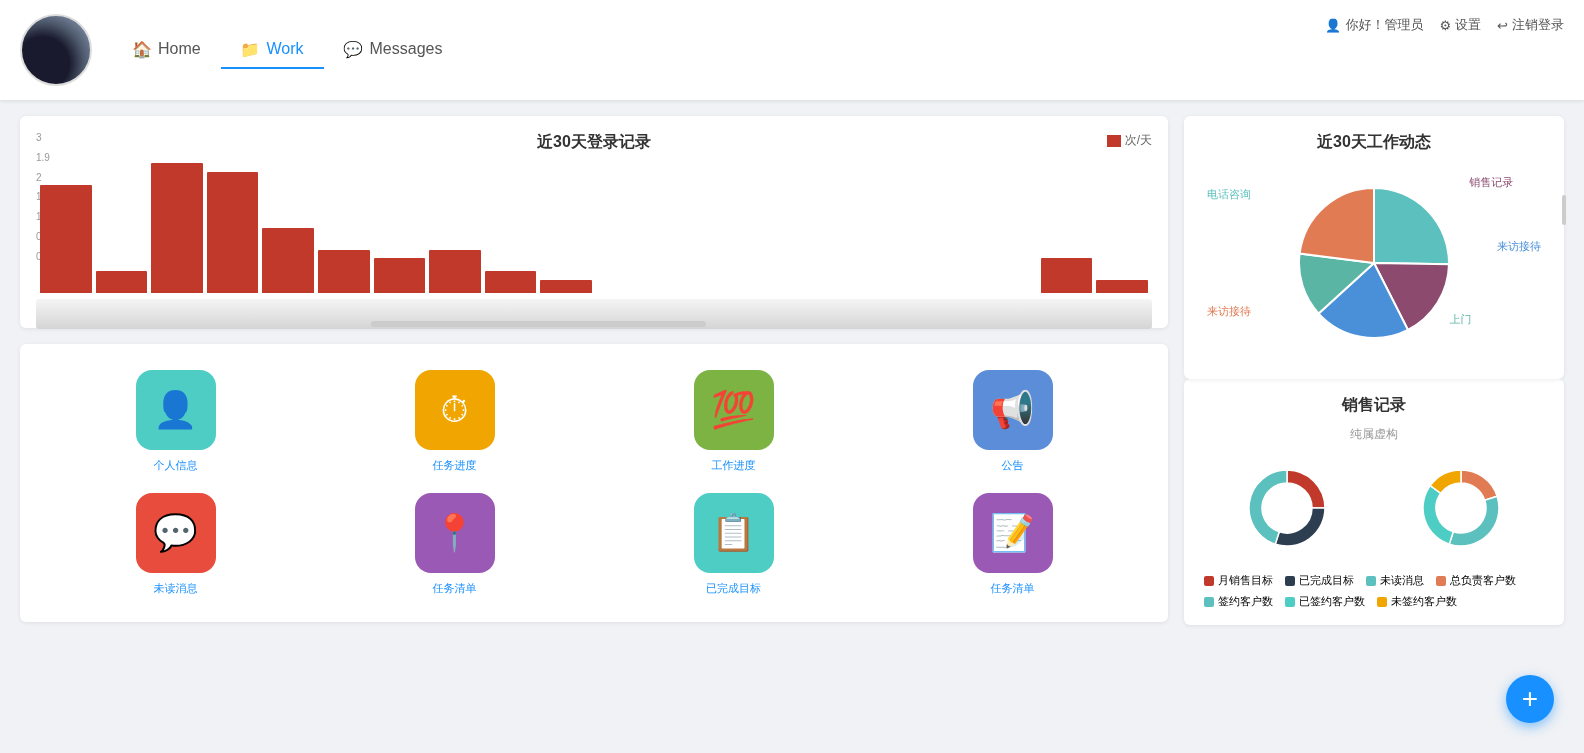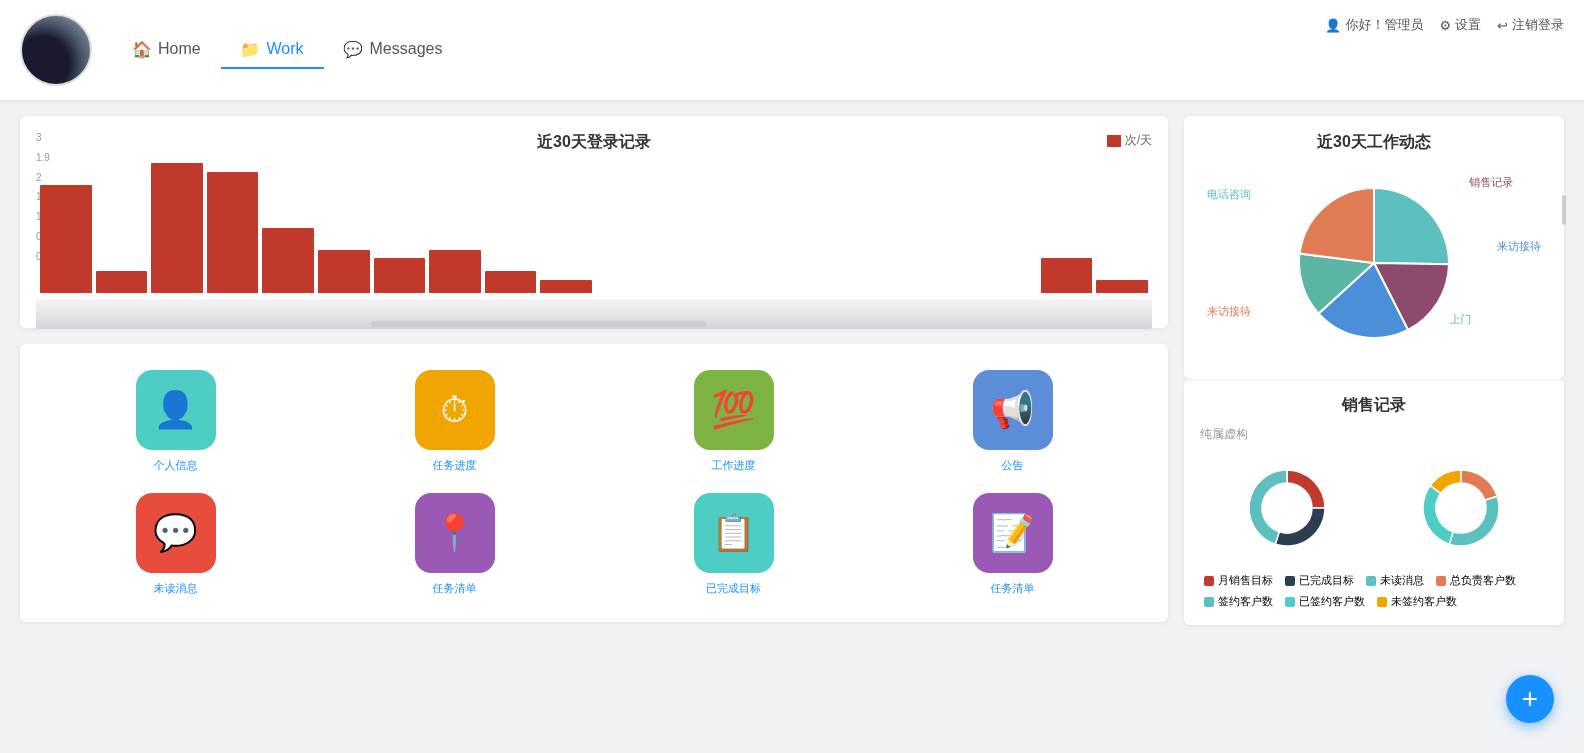--- a/index.html
+++ b/index.html
@@ -72,21 +72,21 @@
       box-shadow: 0 1px 4px rgba(0,0,0,0.08);
     }
     .card-title {
       text-align: center;
       font-size: 16px;
       font-weight: bold;
       color: #333;
       margin-bottom: 10px;
     }
     .card-subtitle {
-      text-align: left;
+      text-align: center;
       font-size: 12px;
       color: #999;
       margin-bottom: 10px;
     }
 
     
     .chart-area {
       position: relative;
       height: 180px;
     }

